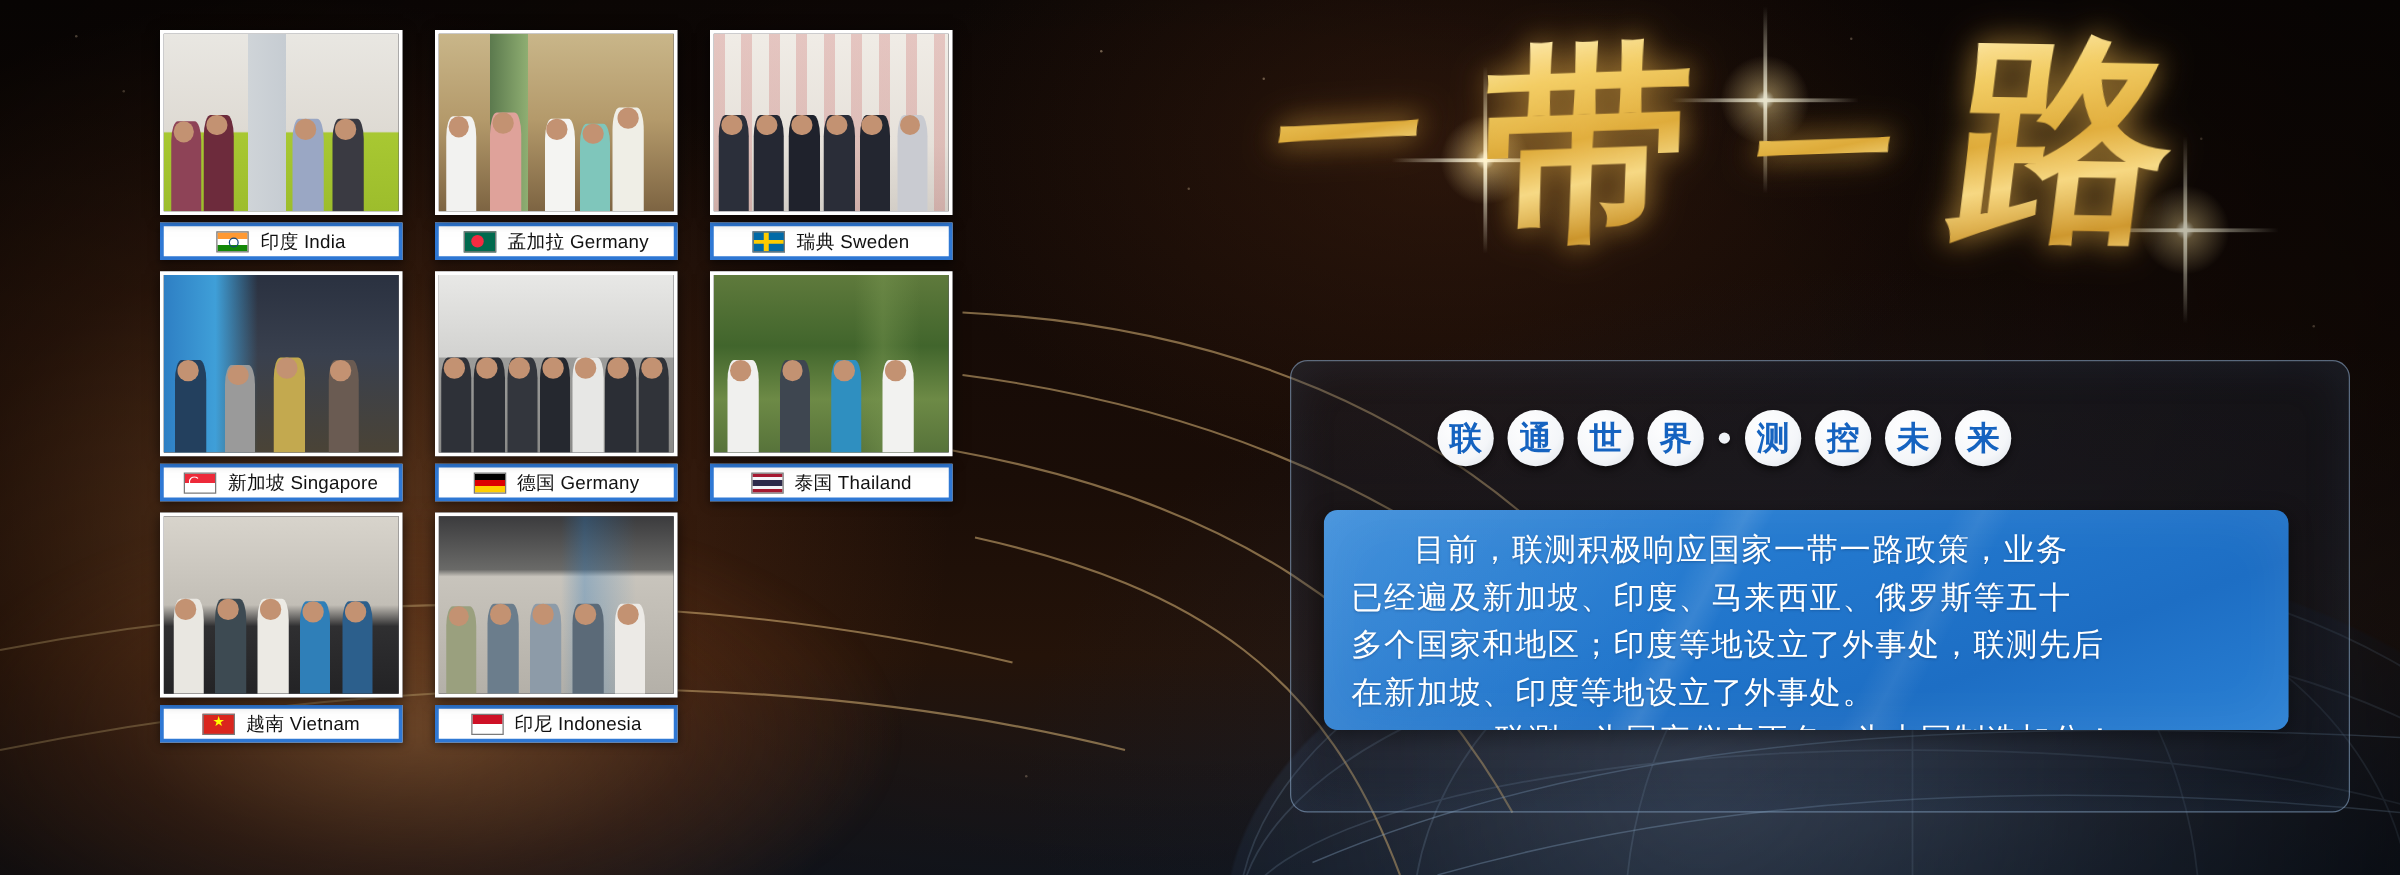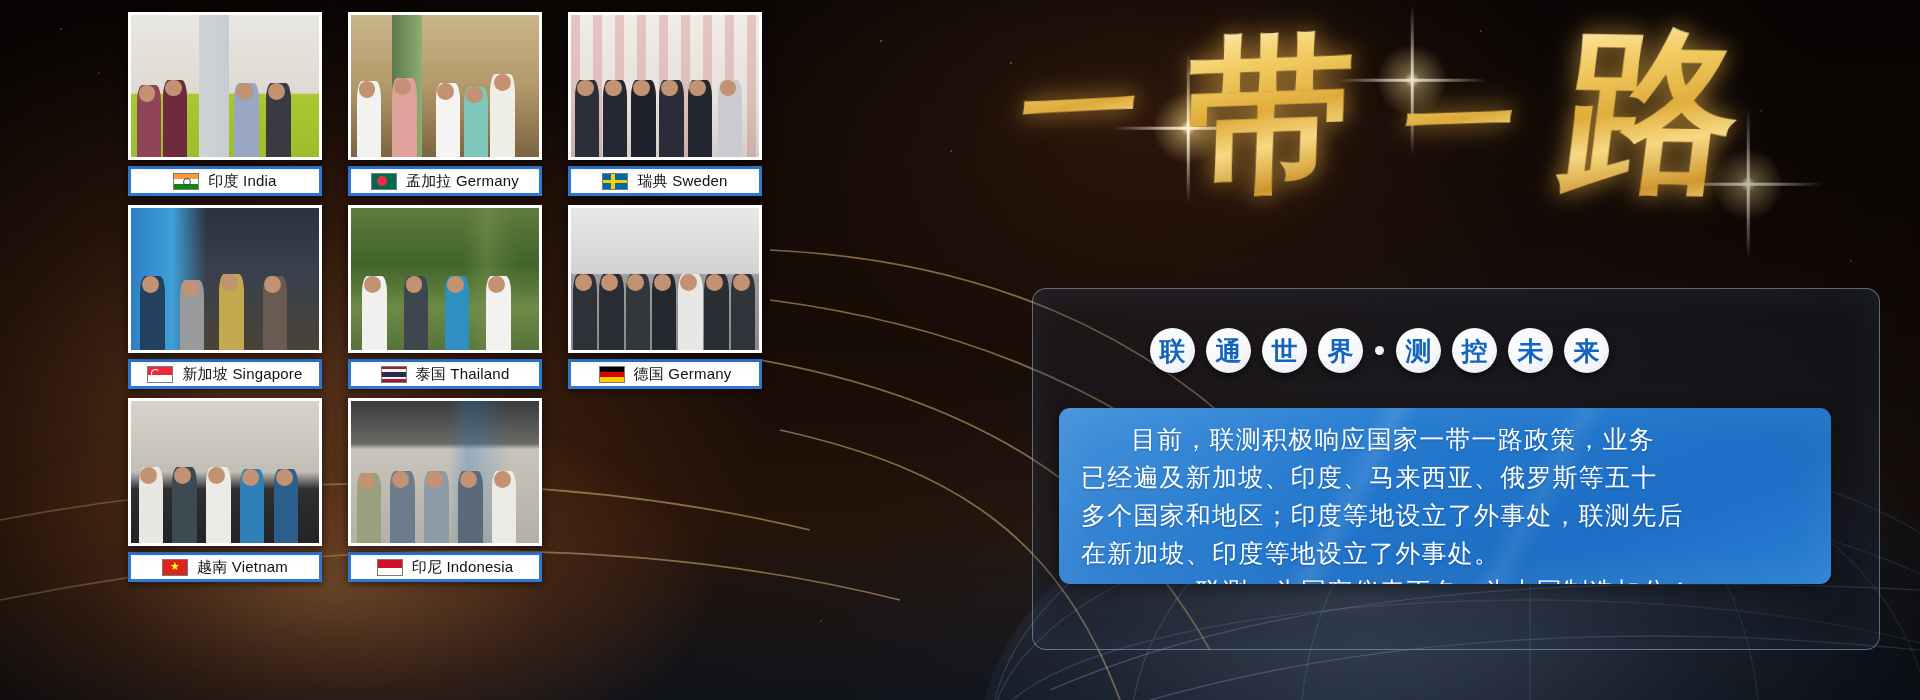--- a/index.html
+++ b/index.html
@@ -42,21 +42,21 @@
     filter:blur(6px);
   }
   .curve-lines { position:absolute; inset:0; pointer-events:none; }
   .speck {
     position:absolute; width:2px; height:2px; border-radius:50%;
     background:rgba(255,225,185,0.65);
   }
 
   
   #photo-grid {
-    position:absolute; left:128px; top:12px;
+    position:absolute; left:128px; top:24px;
     display:grid;
     grid-template-columns:194px 194px 194px;
     grid-template-rows:186px 186px 186px;
     column-gap:26px; row-gap:7px;
     z-index:6;
   }
   .card { position:relative; width:194px; }
   .photo {
     width:194px; height:148px; overflow:hidden;
     border:3px solid #ffffff;
@@ -339,41 +339,20 @@
         </div>
       </div>
       <div class="caption">
         <span class="flag fl-sg"></span>
         <span class="cap-text">新加坡 Singapore</span>
       </div>
     </div>
 
     <div class="card">
       <div class="photo">
-        <div class="ph-inner" style="background:linear-gradient(180deg,#5f7a3c 0%,#41652c 40%,#6d8a46 70%,#57733a 100%)"></div>
-        <div class="ph-inner" style="background:linear-gradient(90deg,rgba(0,0,0,0) 60%,rgba(120,150,80,0.45) 72%,rgba(0,0,0,0) 88%)"></div>
-        <div class="people">
-          <div class="person" style="left:6%;  height:84%; background:#f0f0ee"></div>
-          <div class="head" style="left:7%;  top:16%;"></div>
-          <div class="person" style="left:28%; height:84%; background:#3e4650"></div>
-          <div class="head" style="left:29%; top:16%;"></div>
-          <div class="person" style="left:50%; height:84%; background:#2f8fc0"></div>
-          <div class="head" style="left:51%; top:16%;"></div>
-          <div class="person" style="left:72%; height:84%; background:#f2f2f0"></div>
-          <div class="head" style="left:73%; top:16%;"></div>
-        </div>
-      </div>
-      <div class="caption">
-        <span class="flag fl-th"></span>
-        <span class="cap-text">泰国 Thailand</span>
-      </div>
-    </div>
-
-    <div class="card">
-      <div class="photo">
         <div class="ph-inner" style="background:linear-gradient(180deg,#e8e8e6 0%,#d2d2d0 46%,#9c9c9a 47%,#8a8a88 100%)"></div>
         <div class="people">
           <div class="person" style="left:1%;  height:86%; background:#2e3138"></div>
           <div class="head" style="left:2%;  top:14%;"></div>
           <div class="person" style="left:15%; height:86%; background:#2a2d34"></div>
           <div class="head" style="left:16%; top:14%;"></div>
           <div class="person" style="left:29%; height:86%; background:#33363d"></div>
           <div class="head" style="left:30%; top:14%;"></div>
           <div class="person" style="left:43%; height:86%; background:#25282f"></div>
           <div class="head" style="left:44%; top:14%;"></div>
@@ -384,20 +363,41 @@
           <div class="person" style="left:85%; height:86%; background:#303339"></div>
           <div class="head" style="left:86%; top:14%;"></div>
         </div>
       </div>
       <div class="caption">
         <span class="flag fl-de"></span>
         <span class="cap-text">德国 Germany</span>
       </div>
     </div>
 
+    <div class="card">
+      <div class="photo">
+        <div class="ph-inner" style="background:linear-gradient(180deg,#5f7a3c 0%,#41652c 40%,#6d8a46 70%,#57733a 100%)"></div>
+        <div class="ph-inner" style="background:linear-gradient(90deg,rgba(0,0,0,0) 60%,rgba(120,150,80,0.45) 72%,rgba(0,0,0,0) 88%)"></div>
+        <div class="people">
+          <div class="person" style="left:6%;  height:84%; background:#f0f0ee"></div>
+          <div class="head" style="left:7%;  top:16%;"></div>
+          <div class="person" style="left:28%; height:84%; background:#3e4650"></div>
+          <div class="head" style="left:29%; top:16%;"></div>
+          <div class="person" style="left:50%; height:84%; background:#2f8fc0"></div>
+          <div class="head" style="left:51%; top:16%;"></div>
+          <div class="person" style="left:72%; height:84%; background:#f2f2f0"></div>
+          <div class="head" style="left:73%; top:16%;"></div>
+        </div>
+      </div>
+      <div class="caption">
+        <span class="flag fl-th"></span>
+        <span class="cap-text">泰国 Thailand</span>
+      </div>
+    </div>
+
 
     <div class="card">
       <div class="photo">
         <div class="ph-inner" style="background:linear-gradient(180deg,#d8d4cc 0%,#c2beb6 50%,#2f2f31 62%,#232325 100%)"></div>
         <div class="people">
           <div class="person" style="left:4%;  height:86%; background:#e9e7e1"></div>
           <div class="head" style="left:5%;  top:14%;"></div>
           <div class="person" style="left:22%; height:86%; background:#3d4a52"></div>
           <div class="head" style="left:23%; top:14%;"></div>
           <div class="person" style="left:40%; height:86%; background:#eceae4"></div>

